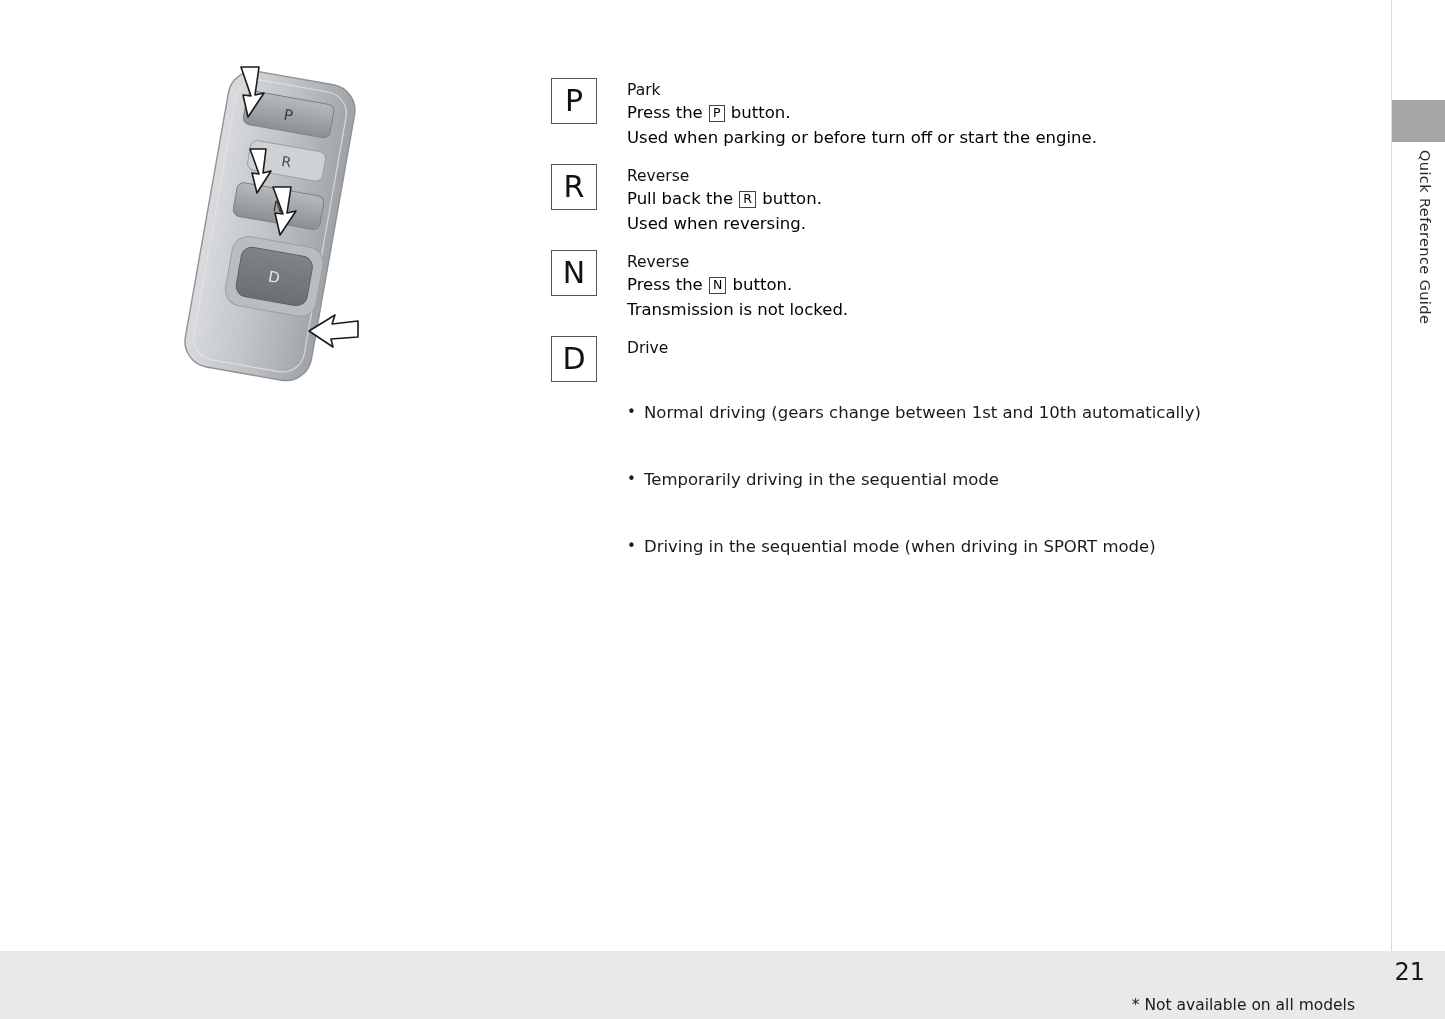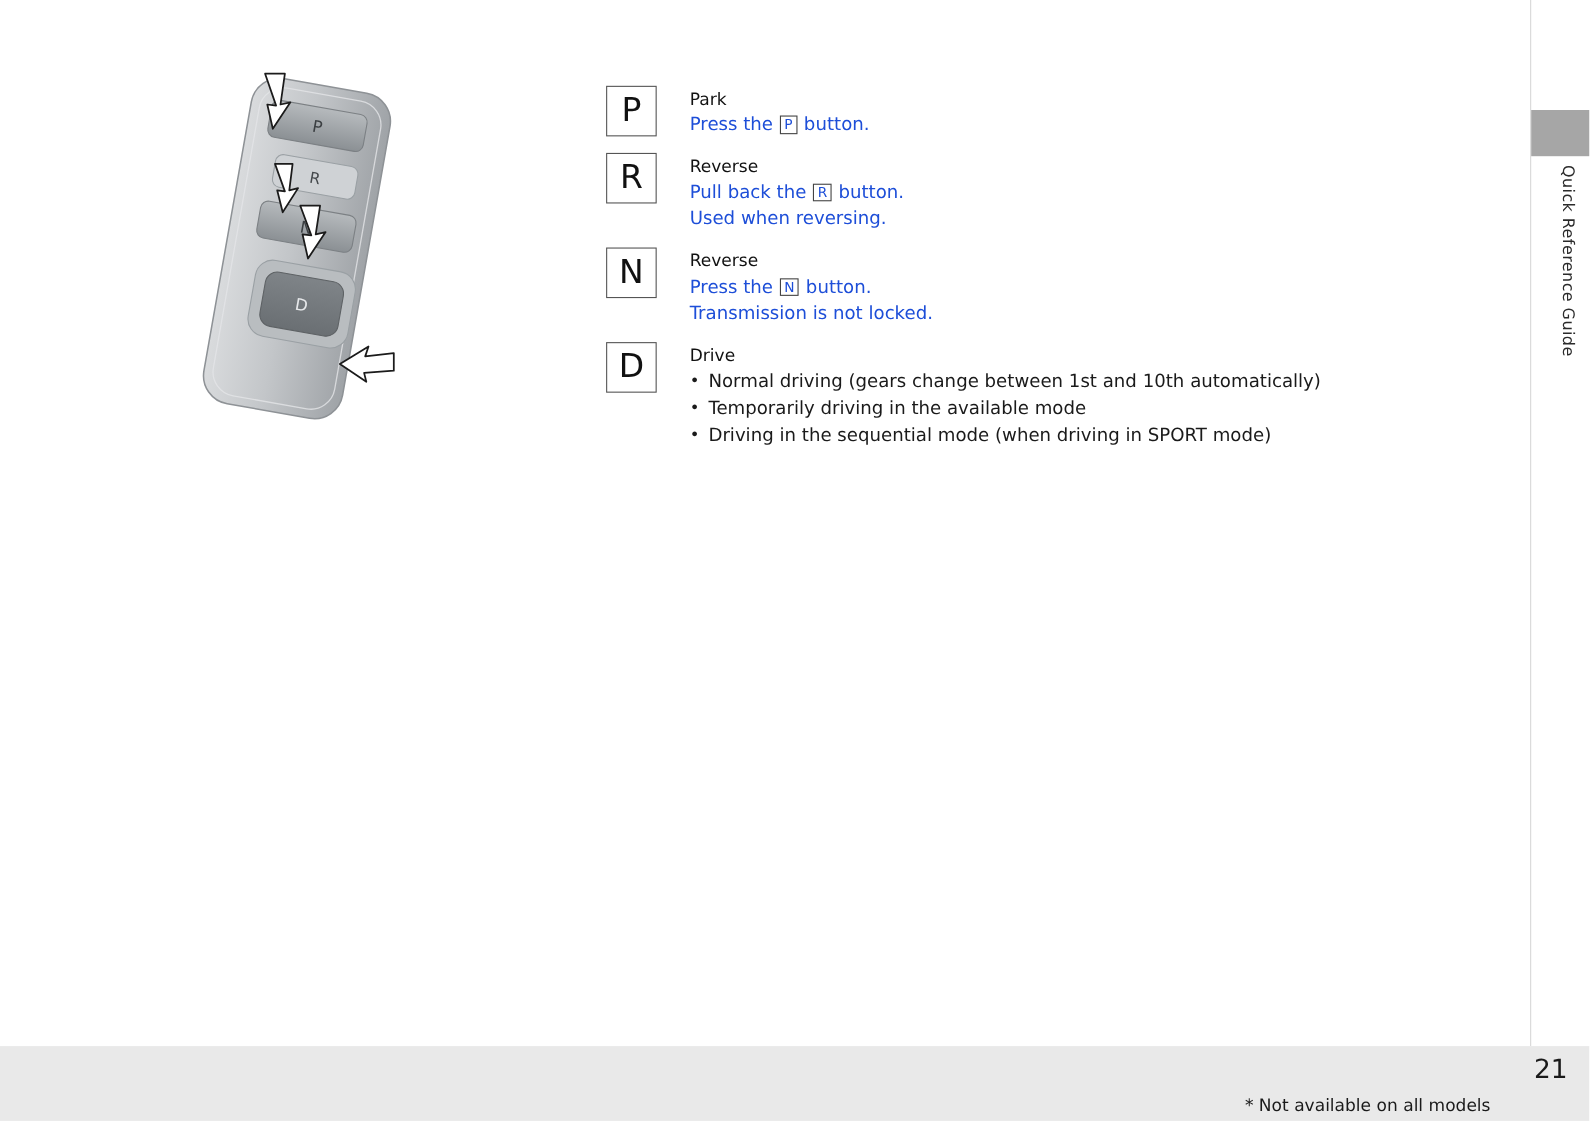--- a/index.html
+++ b/index.html
@@ -119,41 +119,42 @@
     padding-top: 1px;
   }
   .entry-title {
     font-size: 15.5px;
     font-weight: normal;
     color: #111;
     line-height: 1.45;
   }
   .entry-line {
     font-size: 16.5px;
-    color: #1d4ed8;
+    color: #000000;
     line-height: 1.5;
     white-space: nowrap;
   }
   .inline-key {
     display: inline-block;
     border: 1px solid #444;
     padding: 0px 3px;
     font-size: 12.5px;
     line-height: 1.15;
     vertical-align: 1px;
     margin: 0 1px;
     background: #fff;
   }
   .bullet-line {
     font-size: 16.5px;
     color: #1a1a1a;
     line-height: 1.5;
     white-space: nowrap;
     position: relative;
     padding-left: 17px;
+    margin-top: 42px;
   }
   .bullet-line::before {
     content: "\2022";
     position: absolute;
     left: 0;
     top: 0;
     font-size: 15px;
   }
 </style>
 </head>
@@ -209,20 +210,21 @@
     </svg>
   </div>
 
   <div class="entries">
 
     <div class="entry">
       <div class="gear-box">P</div>
       <div class="entry-body">
         <div class="entry-title">Park</div>
         <div class="entry-line"><span>Press the </span><span class="inline-key">P</span><span> button.</span></div>
+        <div class="entry-line">Used when parking or before turn off or start the engine.</div>
       </div>
     </div>
 
     <div class="entry">
       <div class="gear-box">R</div>
       <div class="entry-body">
         <div class="entry-title">Reverse</div>
         <div class="entry-line"><span>Pull back the </span><span class="inline-key">R</span><span> button.</span></div>
         <div class="entry-line">Used when reversing.</div>
       </div>
@@ -235,21 +237,21 @@
         <div class="entry-line"><span>Press the </span><span class="inline-key">N</span><span> button.</span></div>
         <div class="entry-line">Transmission is not locked.</div>
       </div>
     </div>
 
     <div class="entry">
       <div class="gear-box">D</div>
       <div class="entry-body">
         <div class="entry-title">Drive</div>
         <div class="bullet-line">Normal driving (gears change between 1st and 10th automatically)</div>
-        <div class="bullet-line">Temporarily driving in the available mode</div>
+        <div class="bullet-line">Temporarily driving in the sequential mode</div>
         <div class="bullet-line">Driving in the sequential mode (when driving in SPORT mode)</div>
       </div>
     </div>
 
   </div>
 
   <div class="side-tab">
     <div class="side-tab-swatch"></div>
     <div class="side-tab-label">Quick Reference Guide</div>
   </div>

